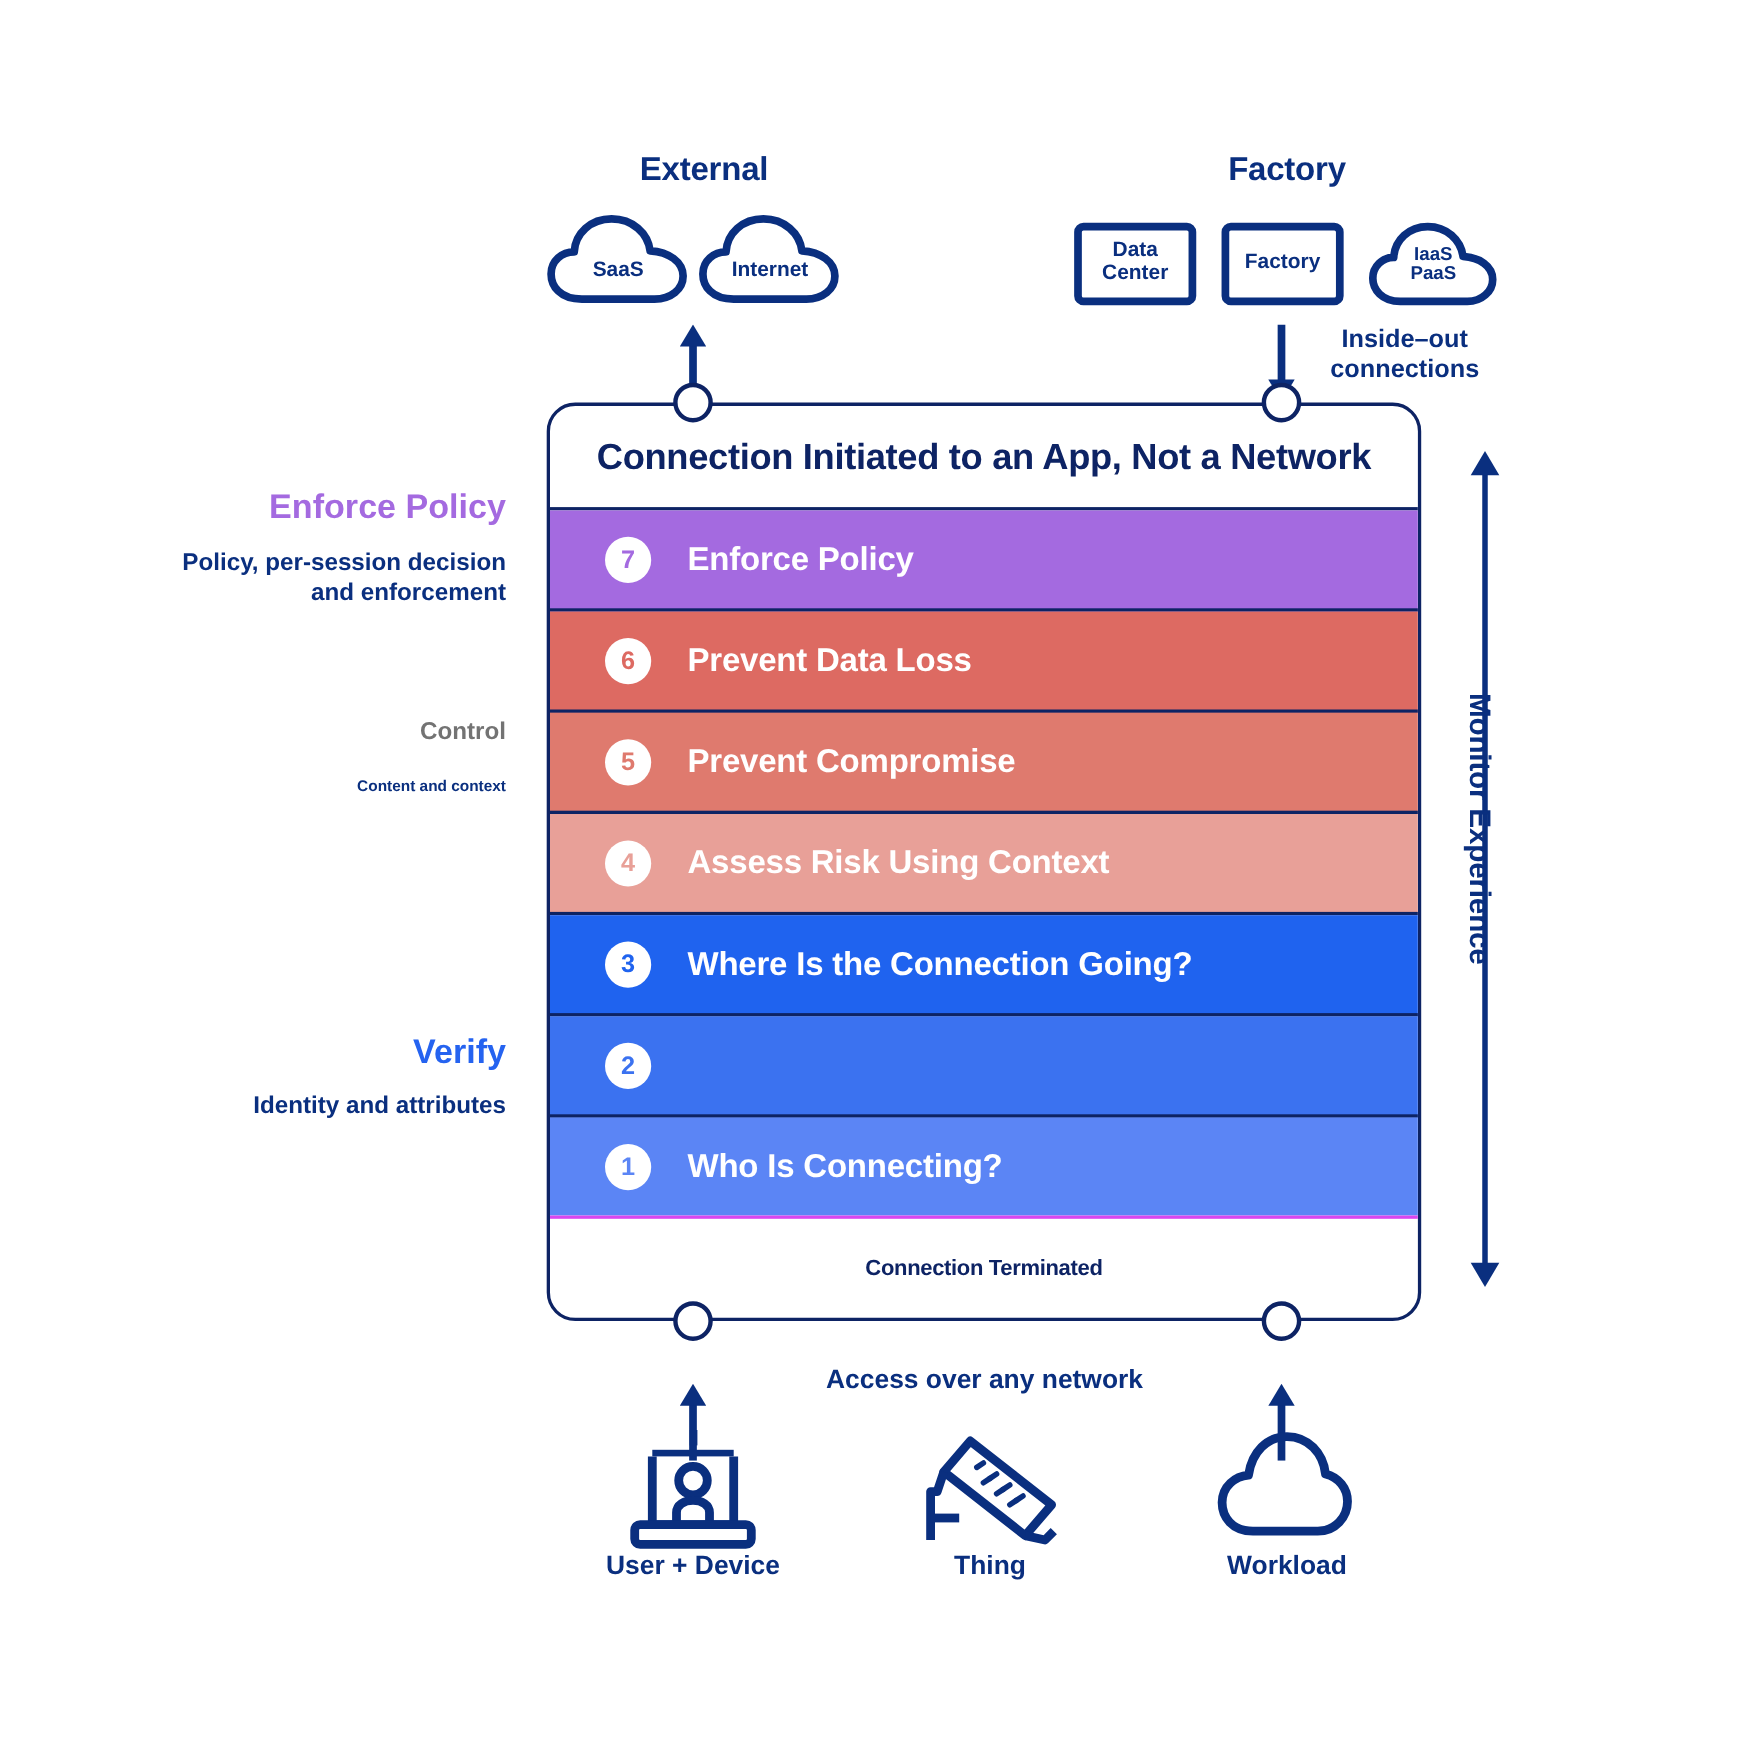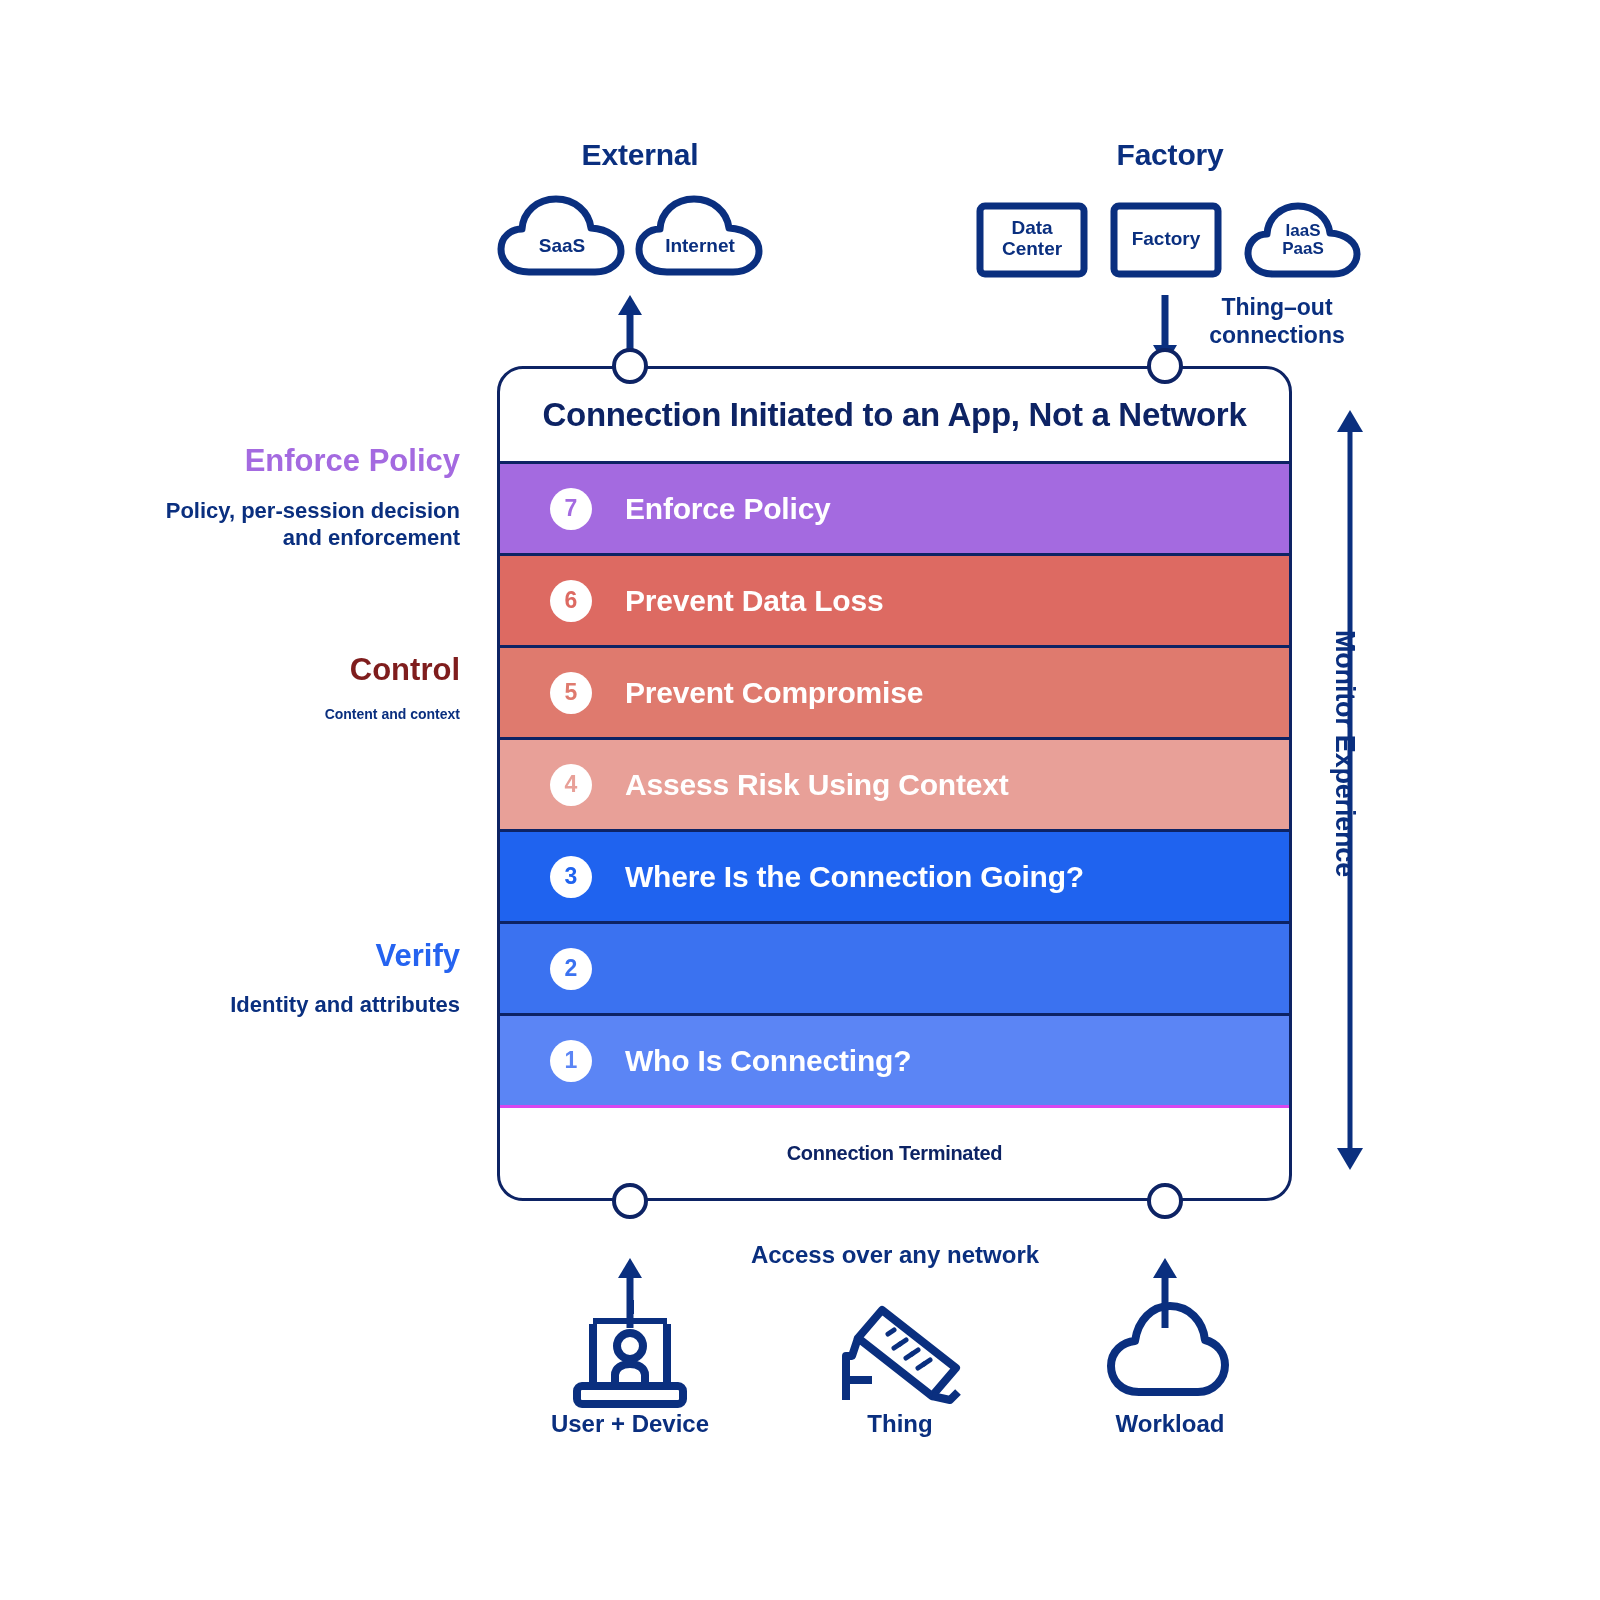--- a/index.html
+++ b/index.html
@@ -235,34 +235,34 @@
   </div>
 
   <div class="arrow" style="left:1151px; top:295px;">
     <svg width="28" height="70" viewBox="0 0 28 70">
       <line x1="14" y1="0" x2="14" y2="56" stroke="#0a2f7f" stroke-width="7"></line>
       <polygon points="14,70 26,50 2,50" fill="#0a2f7f"></polygon>
     </svg>
   </div>
 
   <div class="note" style="left:1192px; top:293px; width:170px; font-size:23px;">
-    <span>Thing–out</span><br>
+    <span>Inside–out</span><br>
     <span>connections</span>
   </div>
 
   <div>
     <div class="abs" style="left:120px; top:443px; width:340px; text-align:right; font-size:31px; font-weight:700; color:#a46ae0; white-space:nowrap;">Enforce Policy</div>
     <div class="abs" style="left:60px; top:498px; width:400px; text-align:right; font-size:22px; font-weight:700; color:#0a2f7f; line-height:1.22; white-space:nowrap;">
       <span>Policy, per-session decision</span><br>
       <span>and enforcement</span>
     </div>
   </div>
 
   <div>
-    <div class="abs" style="left:120px; top:652px; width:340px; text-align:right; font-size:31px; font-weight:700; color:#7f1d1d; white-space:nowrap;">Control</div>
+    <div class="abs" style="left:120px; top:652px; width:340px; text-align:right; font-size:22px; font-weight:700; color:#737373; white-space:nowrap;">Control</div>
     <div class="abs" style="left:60px; top:706px; width:400px; text-align:right; font-size:14px; font-weight:700; color:#0a2f7f; white-space:nowrap;">Content and context</div>
   </div>
 
   <div>
     <div class="abs" style="left:120px; top:938px; width:340px; text-align:right; font-size:31px; font-weight:700; color:#2563f0; white-space:nowrap;">Verify</div>
     <div class="abs" style="left:60px; top:992px; width:400px; text-align:right; font-size:22px; font-weight:700; color:#0a2f7f; white-space:nowrap;">Identity and attributes</div>
   </div>
 
   <div id="panel">
     <div class="cap" id="cap-top">Connection Initiated to an App, Not a Network</div>

